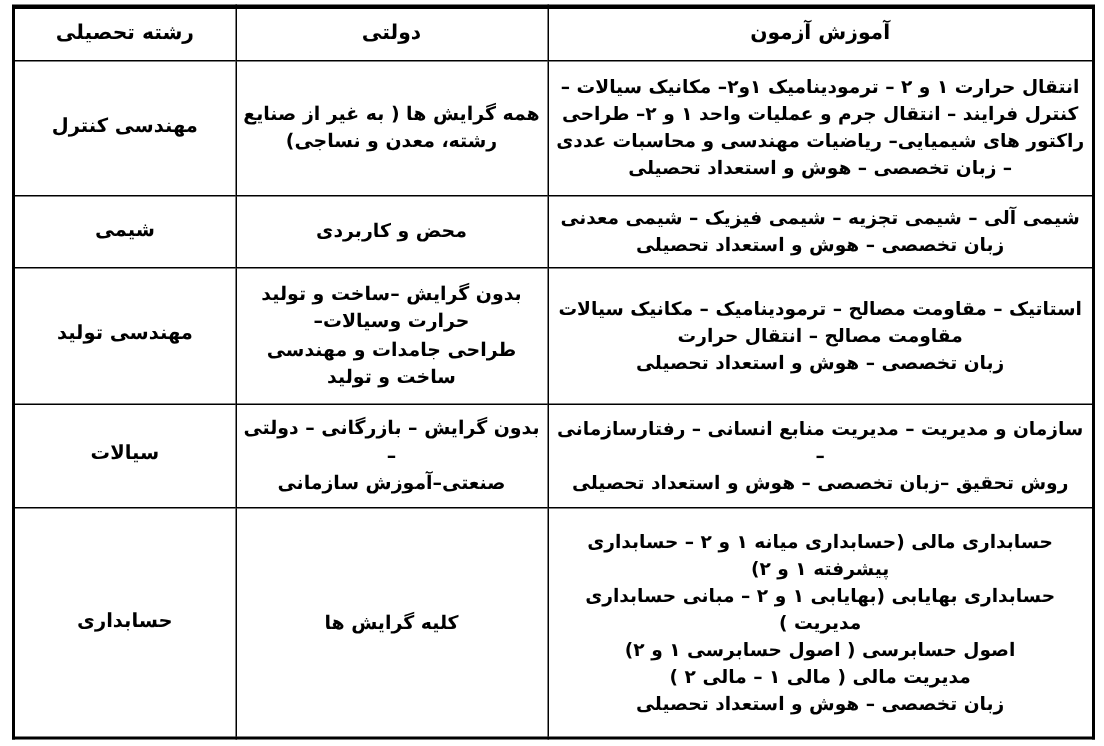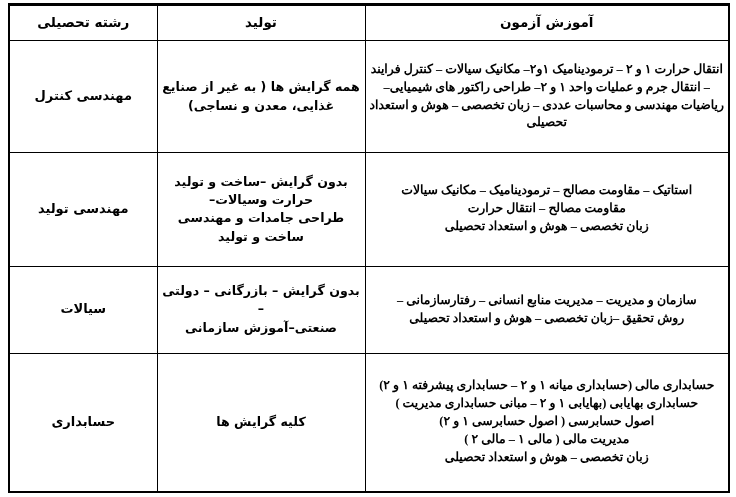--- a/index.html
+++ b/index.html
@@ -58,21 +58,20 @@
   }
 
   thead tr {
     border-top: 3px solid #000000;
   }
 
   td.subjects {
     font-size: 12.4px;
     line-height: 1.5;
     padding: 4px 7px;
-    font-family: Liberation Serif, serif;
   }
 
   td.orientation {
     font-size: 12.6px;
     line-height: 1.55;
     padding: 4px 8px;
   }
 
   td.discipline {
     font-size: 13px;
@@ -91,34 +90,46 @@
 <div class="table-wrap">
   <table class="exam-table">
     <colgroup>
       <col class="col-subjects">
       <col class="col-orientation">
       <col class="col-discipline">
     </colgroup>
     <thead>
       <tr>
         <th class="subjects-header">آموزش آزمون</th>
-        <th class="orientation-header">تولید</th>
+        <th class="orientation-header">دولتی</th>
         <th class="discipline-header">رشته تحصیلی</th>
       </tr>
     </thead>
     <tbody>
         <tr>
           <td class="subjects">
             <span class="cell-text">انتقال حرارت ۱ و ۲ – ترمودینامیک ۱و۲– مکانیک سیالات – کنترل فرایند – انتقال جرم و عملیات واحد ۱ و ۲– طراحی راکتور های شیمیایی– ریاضیات مهندسی و محاسبات عددی – زبان تخصصی – هوش و استعداد تحصیلی</span>
           </td>
           <td class="orientation">
-            <span class="cell-text">همه گرایش ها ( به غیر از صنایع غذایی، معدن و نساجی)</span>
+            <span class="cell-text">همه گرایش ها ( به غیر از صنایع رشته، معدن و نساجی)</span>
           </td>
           <td class="discipline">
             <span class="cell-text">مهندسی کنترل</span>
+          </td>
+        </tr>
+        <tr>
+          <td class="subjects">
+            <span class="cell-text">شیمی آلی – شیمی تجزیه – شیمی فیزیک – شیمی معدنی
+زبان تخصصی – هوش و استعداد تحصیلی</span>
+          </td>
+          <td class="orientation">
+            <span class="cell-text">محض و کاربردی</span>
+          </td>
+          <td class="discipline">
+            <span class="cell-text">شیمی</span>
           </td>
         </tr>
         <tr>
           <td class="subjects">
             <span class="cell-text">استاتیک – مقاومت مصالح – ترمودینامیک – مکانیک سیالات
 مقاومت مصالح – انتقال حرارت
 زبان تخصصی – هوش و استعداد تحصیلی</span>
           </td>
           <td class="orientation">
             <span class="cell-text">بدون گرایش –ساخت و تولید

